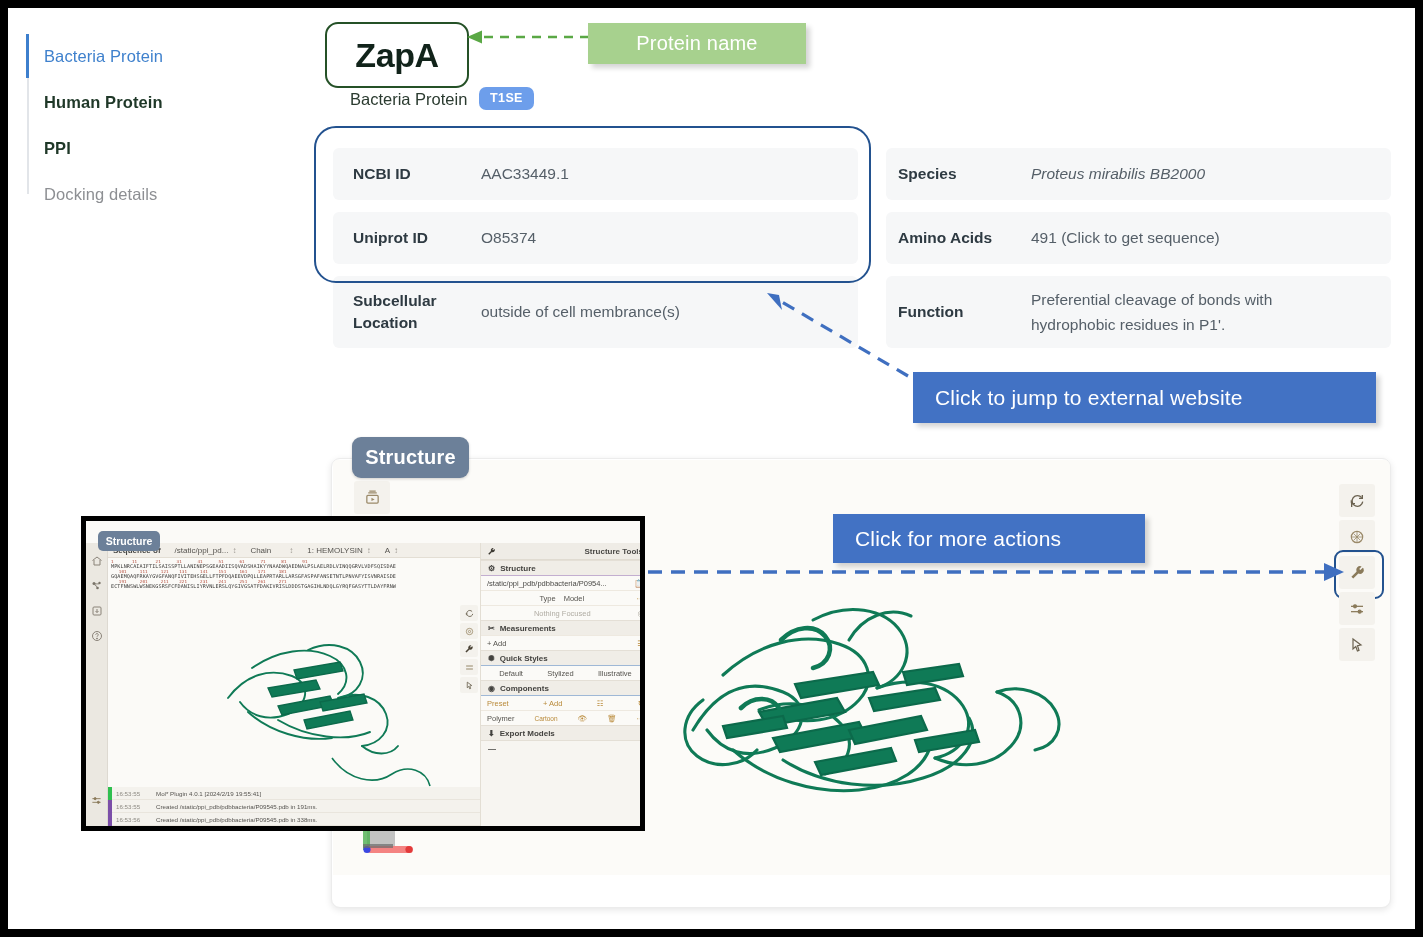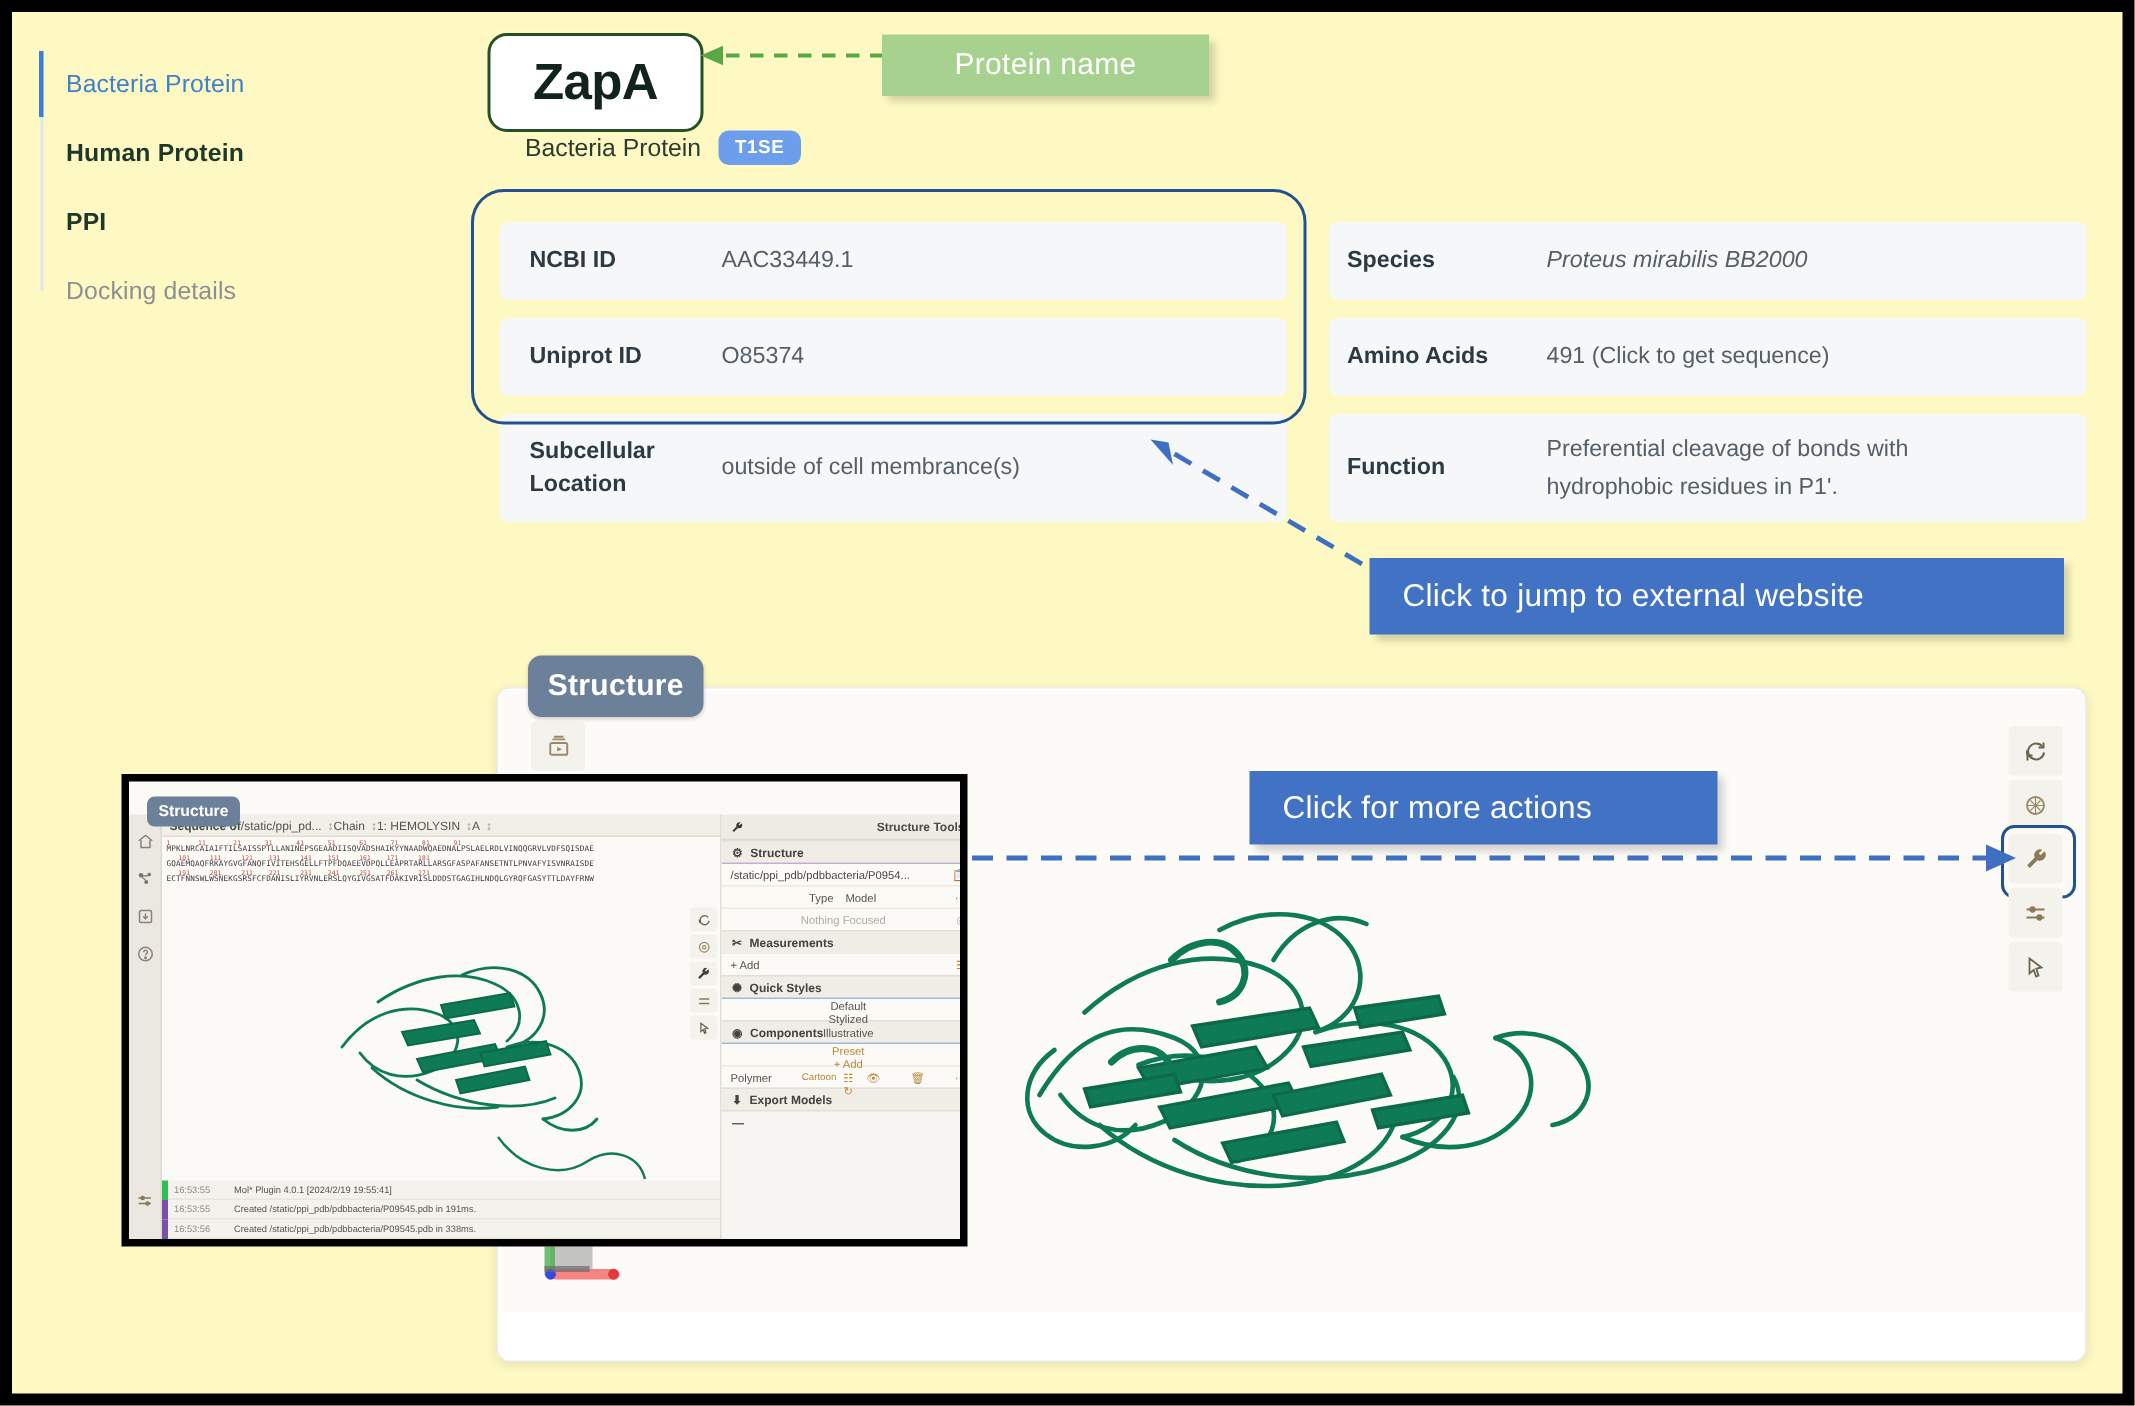--- a/index.html
+++ b/index.html
@@ -7,21 +7,21 @@
   html, body { margin:0; padding:0; }
   body {
     width:1423px; height:937px;
     background:#000;
     font-family:"Liberation Sans", sans-serif;
     overflow:hidden;
   }
   #root {
     position:absolute; left:8px; top:8px;
     width:1407px; height:921px;
-    background:#fef9c3;
+    background:#ffffff;
     overflow:hidden;
   }
 
   
   #sidebar { position:absolute; left:0; top:0; width:290px; height:100%; }
   .side-rail {
     position:absolute; left:19px; top:26px; width:2px; height:160px;
     background:#e2e5e9;
   }
   .side-rail-active {
@@ -158,21 +158,21 @@
   }
   .i-rail .ic { margin:11px auto; width:14px; height:14px;
                 display:flex; align-items:center; justify-content:center;
                 color:#8a8madd; }
   #seq-head {
     position:absolute; left:22px; top:22px; right:0; height:15px;
     background:#f2efe9; border-bottom:1px solid #e3ded4;
     display:flex; align-items:center; font-size:8px; color:#4a4a48;
   }
   #seq-head b { font-size:8px; margin-left:5px; }
-  .sh-cell { color:#55534f; }
+  .sh-cell { margin-left:14px; color:#55534f; }
   .sh-cell i { font-style:normal; margin-left:4px; color:#9b9790; }
   #seq-body {
     position:absolute; left:22px; top:37px; right:0; height:42px;
     background:#fbfaf7; font-family:"DejaVu Sans Mono", monospace;
     font-size:5.1px; color:#3b3a38; letter-spacing:.1px; padding:2px 3px;
     line-height:1.05; overflow:hidden;
   }
   .seq-num { color:#b34a3a; font-size:4.2px; }
   #i-toolrow {
     position:absolute; left:22px; top:79px; width:120px; height:22px;
@@ -205,21 +205,21 @@
     border-top:1px solid #e4dfd6;
   }
   .it-row {
     height:15px; display:flex; align-items:center; padding:0 6px;
     font-size:7.5px; color:#56544f; background:#fbfaf7;
     border-top:1px solid #eee9e0; justify-content:space-between;
   }
   .it-row.path { color:#4b4a47; }
   .it-row.muted { color:#b0aca3; }
   .it-row.ctr { justify-content:space-around; }
-  .it-row.blue-top { border-top:1px solid #9fb8d6;flex-direction:column; }
+  .it-row.blue-top { border-top:1px solid #9fb8d6; }
   .it-row.violet-top { border-top:1px solid #c3aed0; }
   .orange { color:#b98a3a; }
   #i-log {
     position:absolute; left:22px; top:266px; width:372px; height:39px;
     background:#f4f2ed; font-size:6.2px; color:#55534f;
   }
   .lg { display:flex; align-items:center; height:13px; border-bottom:1px solid #e9e5dd;}
   .lg .bar { width:4px; height:13px; margin-right:4px; }
   .lg .t { width:40px; color:#8d8a83; }
 

